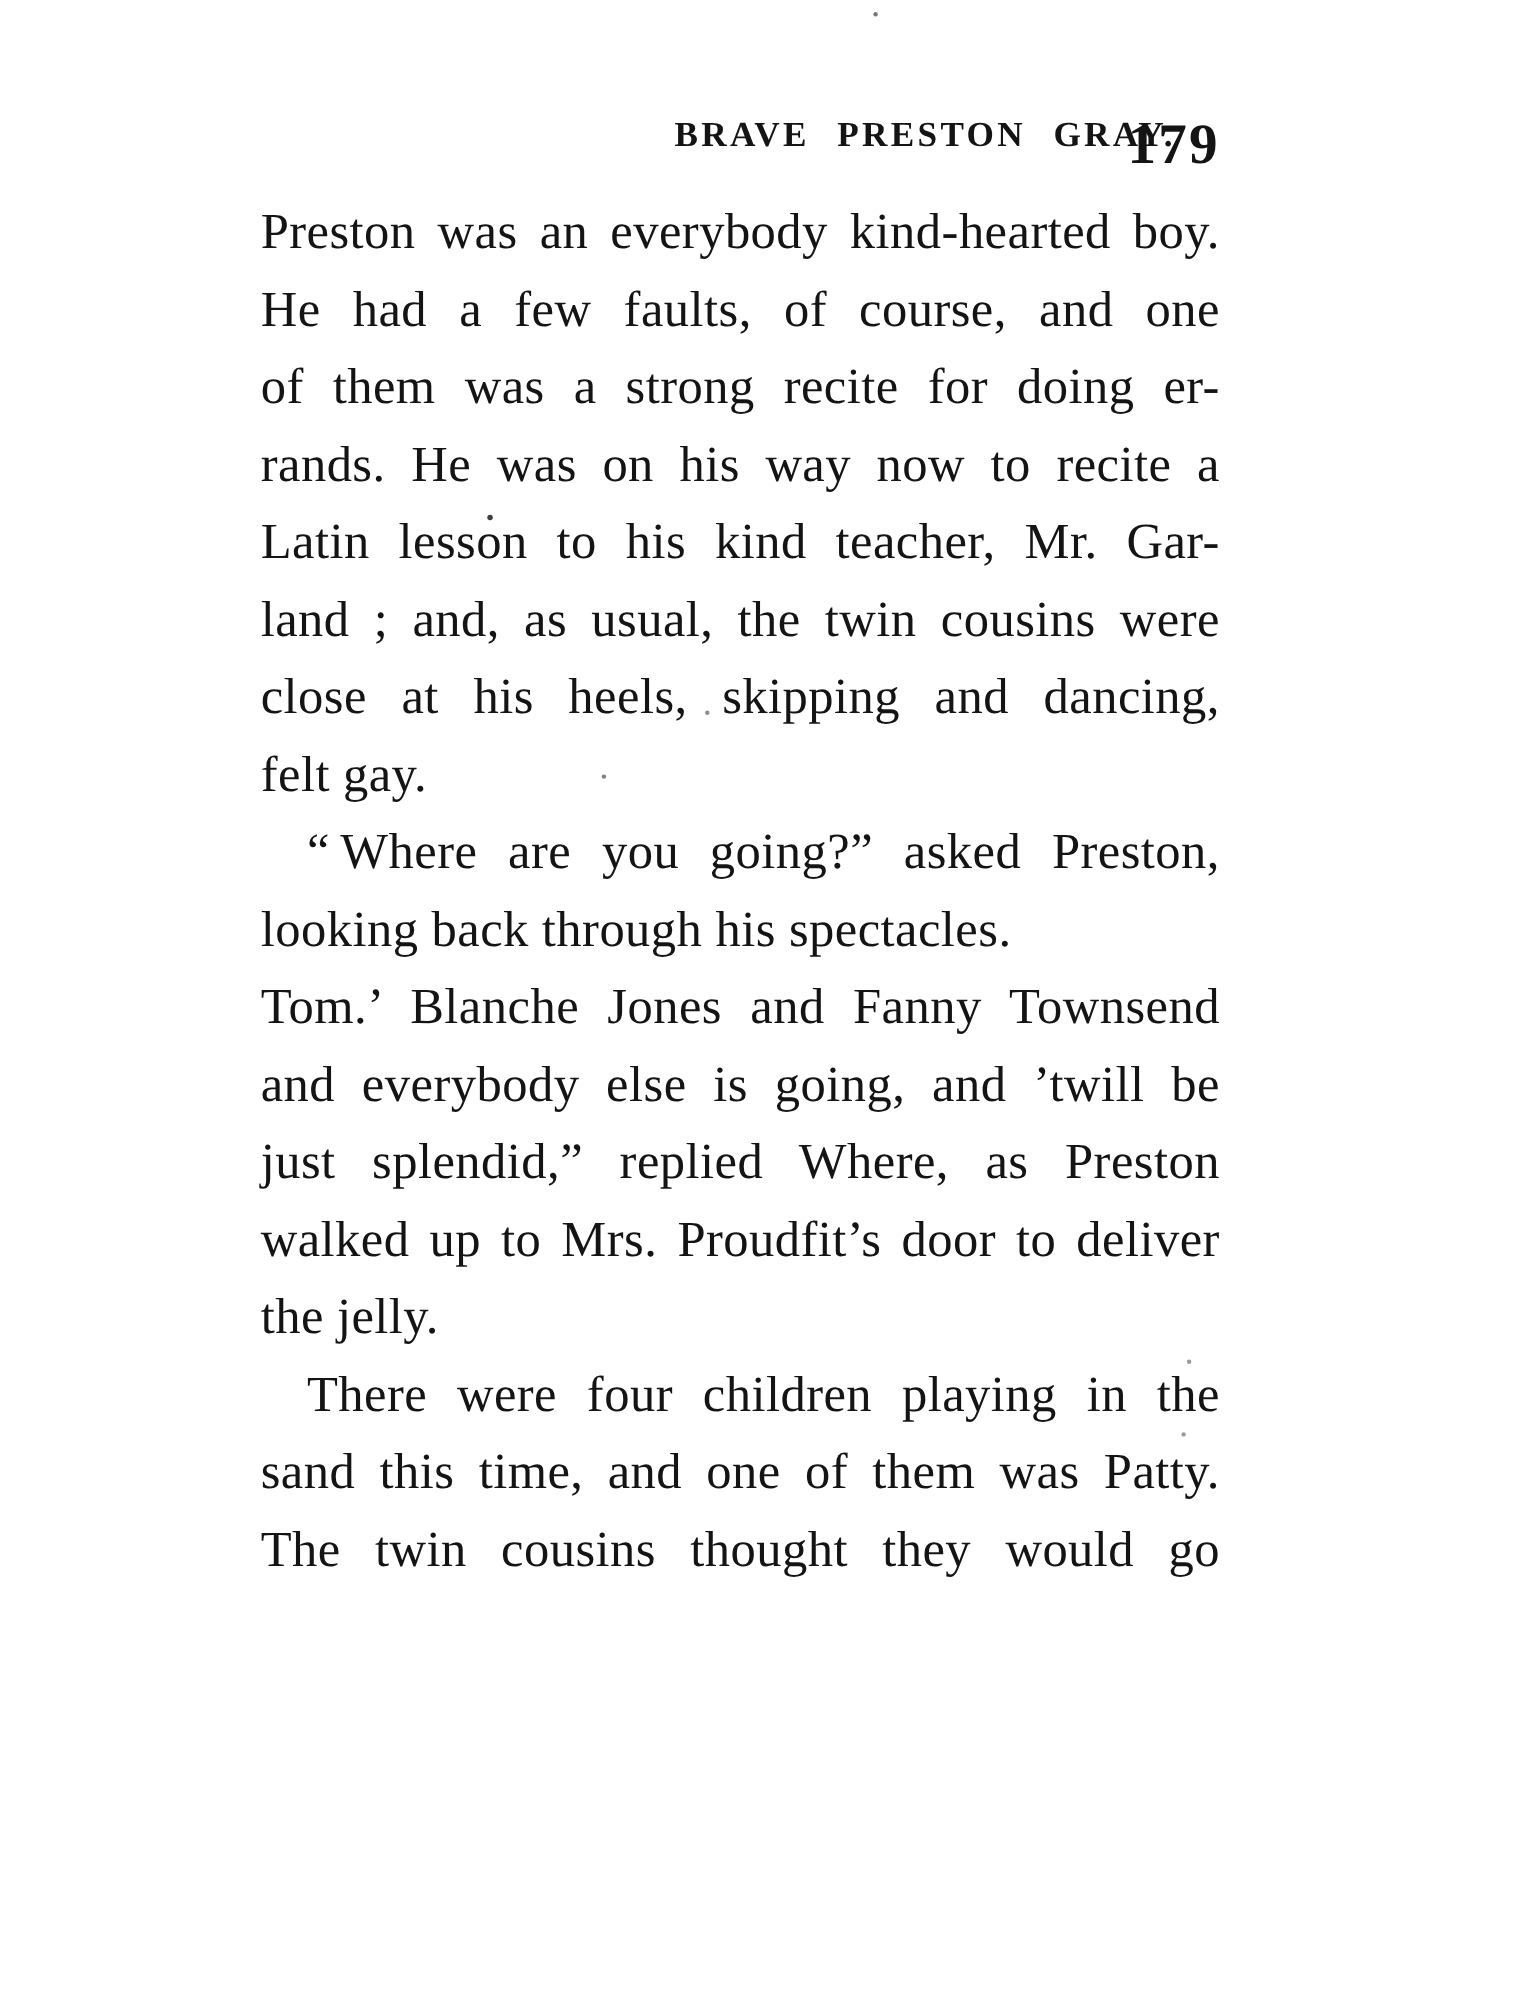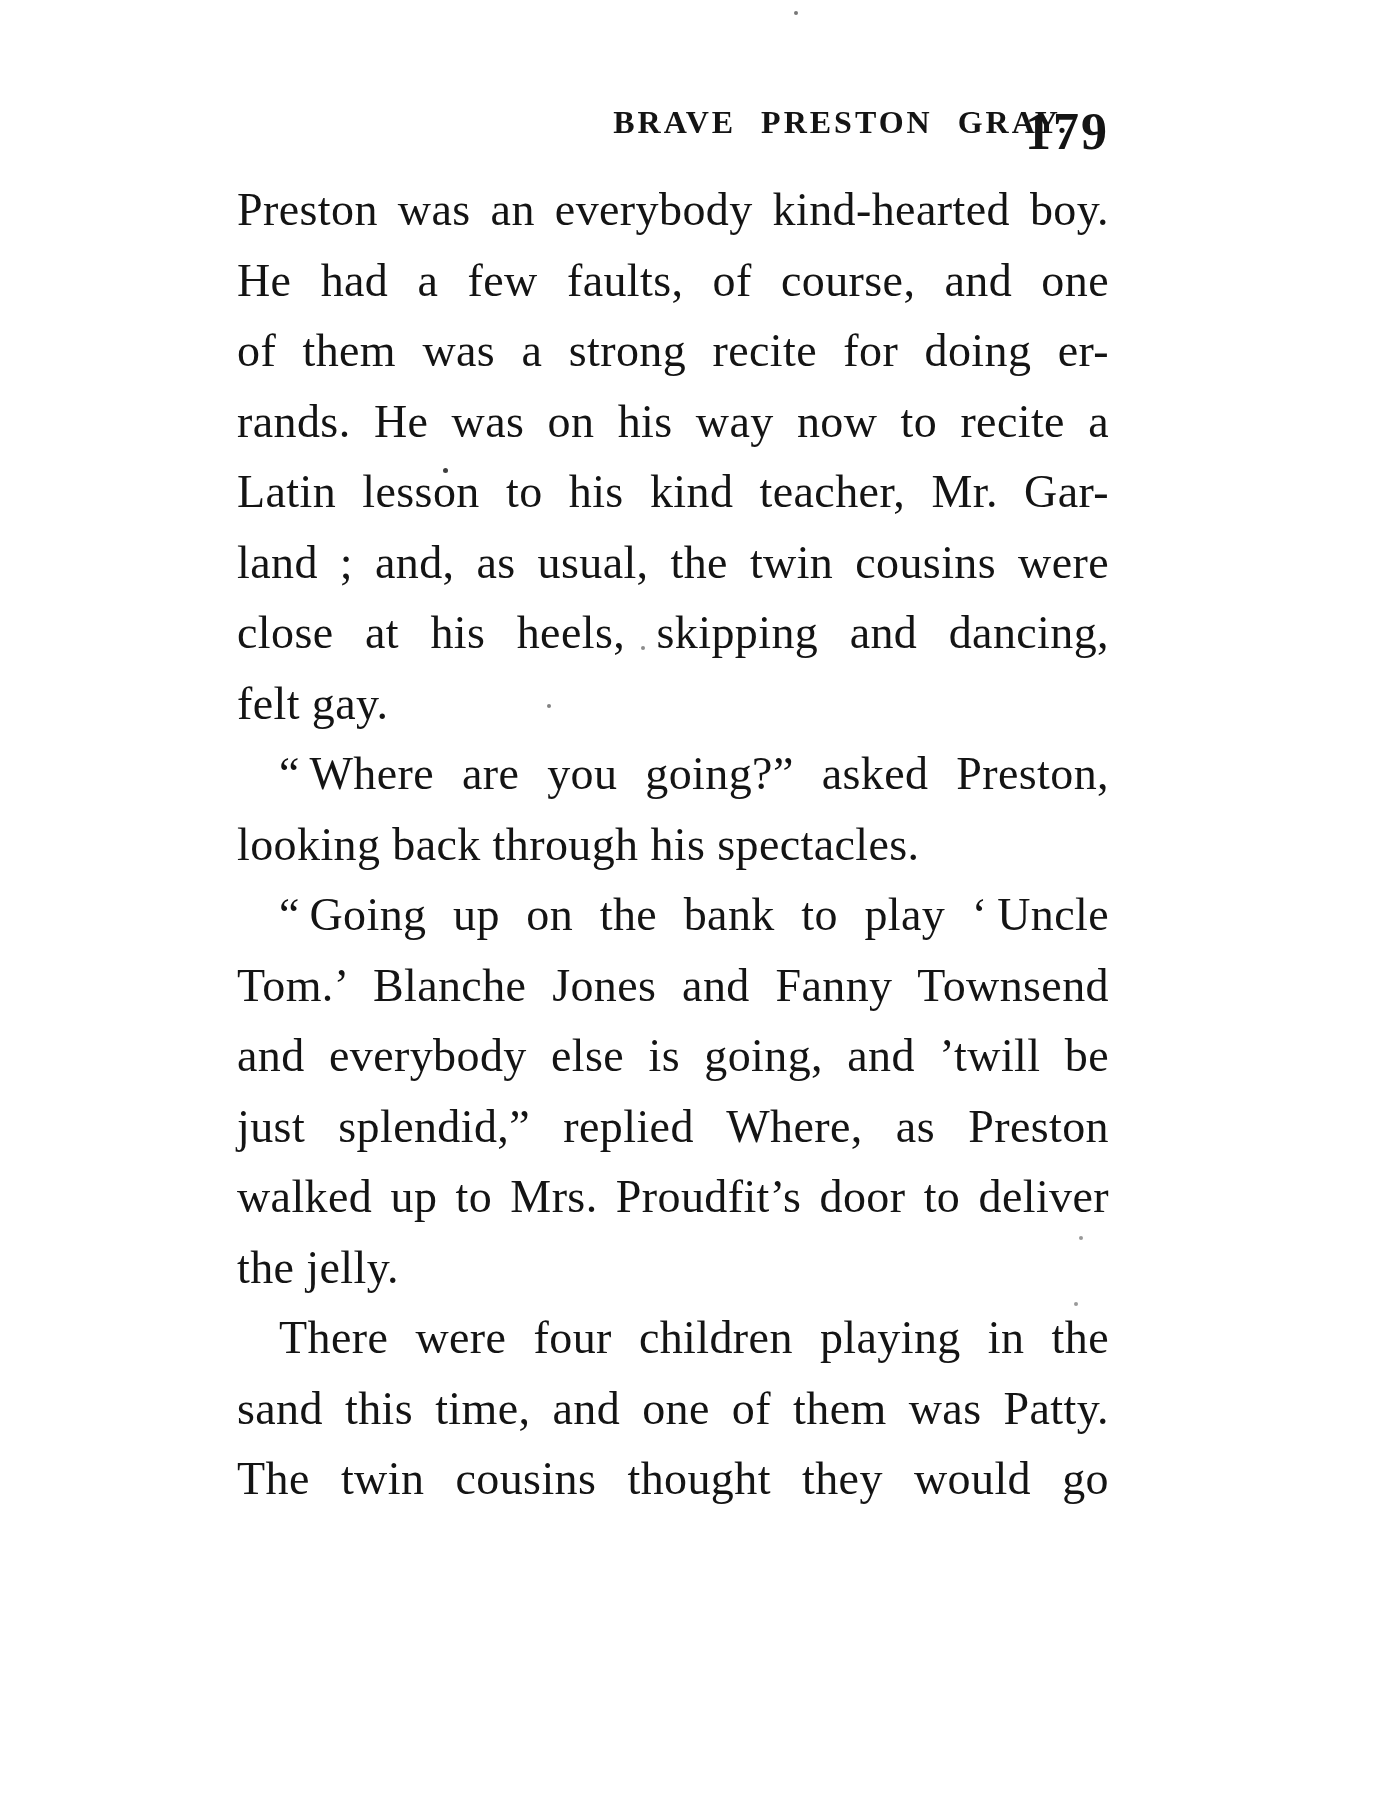--- a/index.html
+++ b/index.html
@@ -87,21 +87,20 @@
     <div class="bodyline">Preston was an everybody kind-hearted boy.</div>
     <div class="bodyline">He had a few faults, of course, and one</div>
     <div class="bodyline">of them was a strong recite for doing er-</div>
     <div class="bodyline">rands. He was on his way now to recite a</div>
     <div class="bodyline">Latin lesson to his kind teacher, Mr. Gar-</div>
     <div class="bodyline">land ; and, as usual, the twin cousins were</div>
     <div class="bodyline">close at his heels, skipping and dancing,</div>
     <div class="bodyline paraend">felt gay.</div>
     <div class="bodyline indent">“ Where are you going?” asked Preston,</div>
     <div class="bodyline paraend">looking back through his spectacles.</div>
-    <div class="bodyline indent">“ Going up on the bank to play ‘ Uncle</div>
     <div class="bodyline">Tom.’ Blanche Jones and Fanny Townsend</div>
     <div class="bodyline">and everybody else is going, and ’twill be</div>
     <div class="bodyline">just splendid,” replied Where, as Preston</div>
     <div class="bodyline">walked up to Mrs. Proudfit’s door to deliver</div>
     <div class="bodyline paraend">the jelly.</div>
     <div class="bodyline indent">There were four children playing in the</div>
     <div class="bodyline">sand this time, and one of them was Patty.</div>
     <div class="bodyline">The twin cousins thought they would go</div>
   </div>
 

